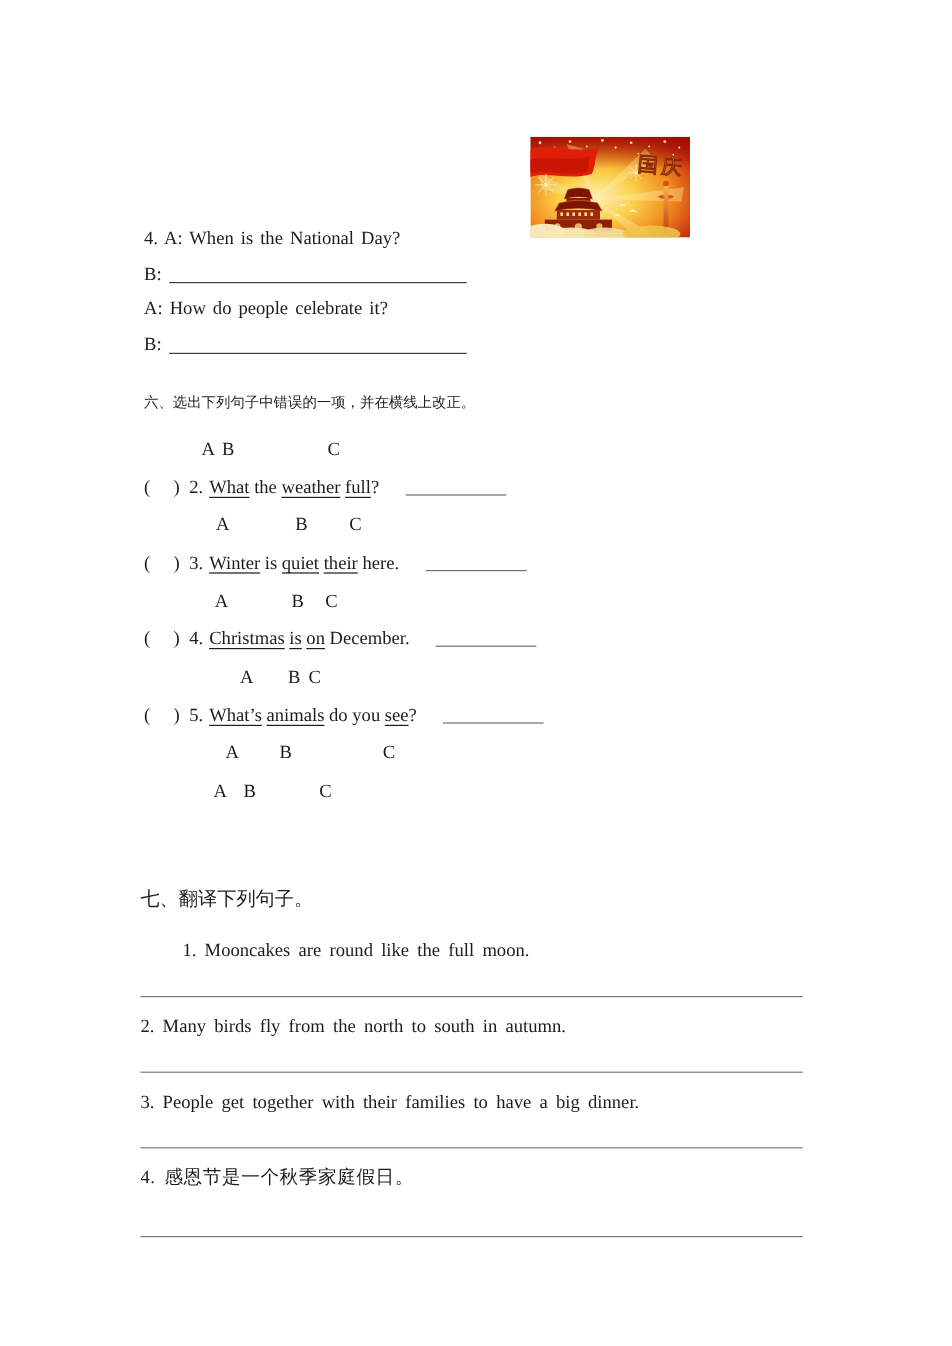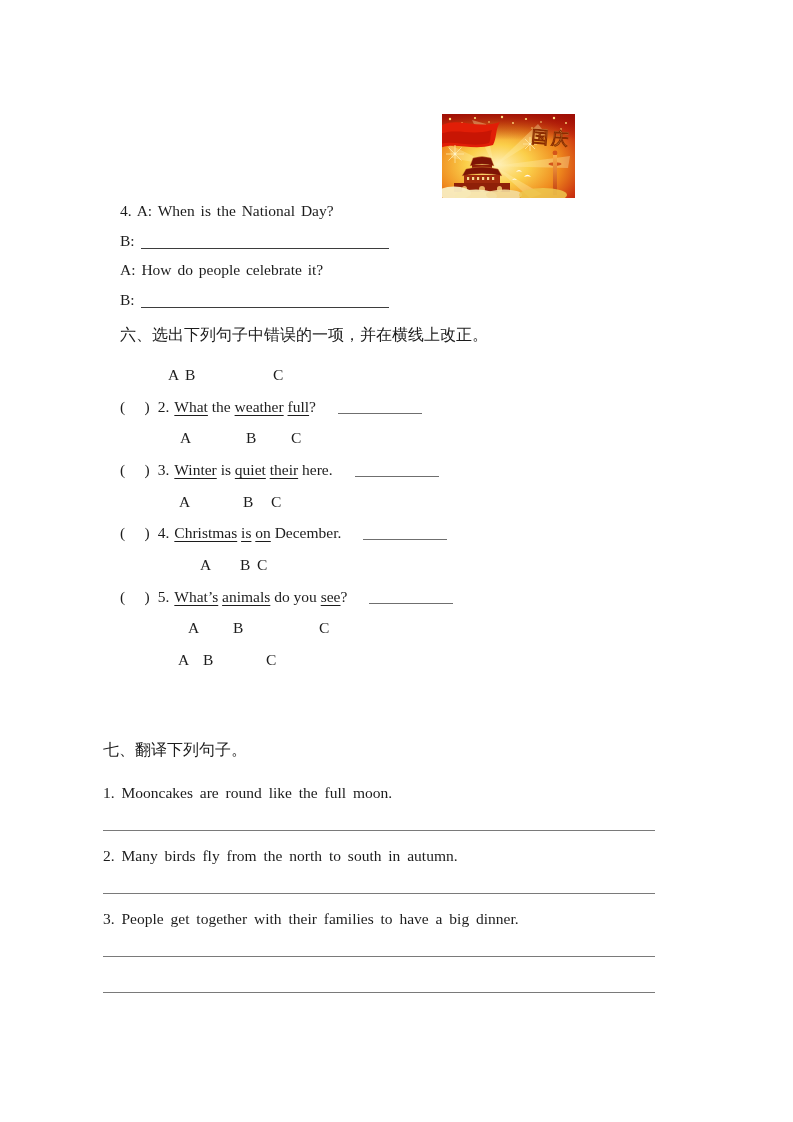--- a/index.html
+++ b/index.html
@@ -5,42 +5,42 @@
   * { margin:0; padding:0; box-sizing:border-box; }
   html,body { background:#ffffff; }
   .page {
     position:relative; width:793px; height:1122px; background:#ffffff;
     font-family:"Liberation Serif","DejaVu Serif",serif;
     color:#1c1c1c; font-size:15.5px; overflow:hidden;
   }
   .poster { position:absolute; left:442px; top:114px; width:133px; height:84px; }
 
   
-  .q4block { position:absolute; left:120px; top:196px; width:560px; }
+  .q4block { position:absolute; left:120px; top:184px; width:560px; }
   .q4block .tline { height:29.7px; line-height:29.7px; white-space:pre; word-spacing:2px; }
   .wline { display:inline-block; width:248px; height:13px; margin-left:6px;
            border-bottom:1.4px solid #3d3d3d; vertical-align:-3px; }
 
   
   .sec6 { position:absolute; left:120px; top:325px; width:600px; }
-  .sec-heading6 { height:34px; line-height:20px; font-size:16px; }
+  .sec-heading6 { height:34px; line-height:20px; font-size:12px; }
   .srow { height:31.7px; line-height:31.7px; white-space:pre; }
   .srow .paren { white-space:pre; margin-right:8px; }
   .srow .num { margin-right:5px; }
   .u { text-decoration:underline; text-underline-offset:3px; text-decoration-thickness:1px; }
   .short-line { display:inline-block; width:84px; height:12px; margin-left:22px;
                 border-bottom:1.3px solid #6f6f6f; vertical-align:-2px; }
   .lrow { position:relative; height:31.7px; }
   .lrow .opt { position:absolute; top:50%; transform:translateY(-50%); }
 
   
-  .sec7 { position:absolute; left:103px; top:737px; width:552px; }
+  .sec7 { position:absolute; left:117px; top:737px; width:552px; }
   .sec-heading7 { height:26px; line-height:26px; font-size:16px; }
   .t-text { height:26px; line-height:26px; margin-top:12px; white-space:pre; word-spacing:3px; }
-  .t-text.first { margin-top:17px; }
+  .t-text.first { margin-top:17px;margin-left:35px; }
   .rule { width:552px; height:0; border-top:1.2px solid #7a7a7a; margin-top:24px; margin-bottom:1px; }
   .t-item:last-child .rule { margin-top:35px; }
   .t-text.cjk { letter-spacing:0.5px; }
 </style>
 </head>
 <body>
 
 <div class="page">
 
   <svg class="poster" viewBox="0 0 133 84" xmlns="http://www.w3.org/2000/svg">
@@ -227,18 +227,19 @@
         </div>
         <div class="t-item">
           <div class="t-text">2. Many birds fly from the north to south in autumn.</div>
           <div class="rule"></div>
         </div>
         <div class="t-item">
           <div class="t-text">3. People get together with their families to have a big dinner.</div>
           <div class="rule"></div>
         </div>
         <div class="t-item">
+          <div class="t-text cjk">4. 感恩节是一个秋季家庭假日。</div>
           <div class="rule"></div>
         </div>
       </div>
   </div>
 
 </div>
 
 </body></html>

